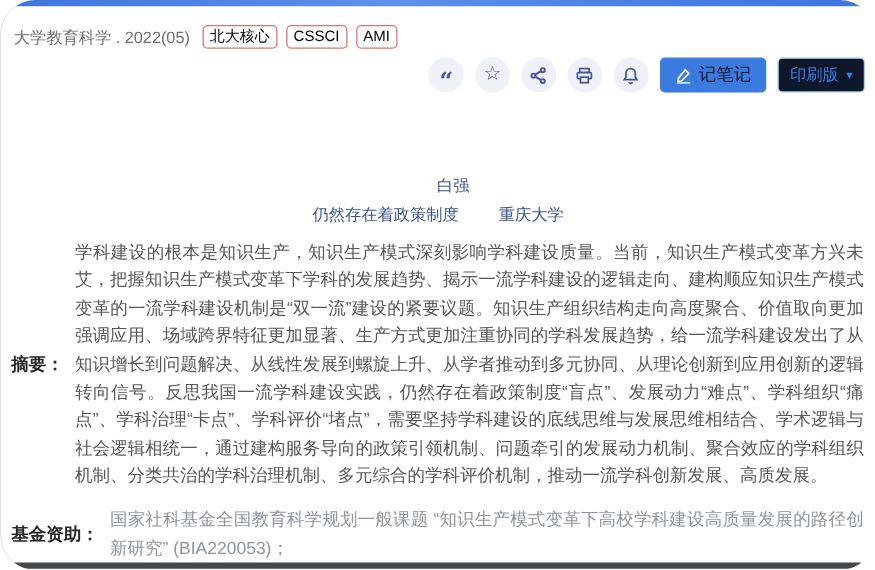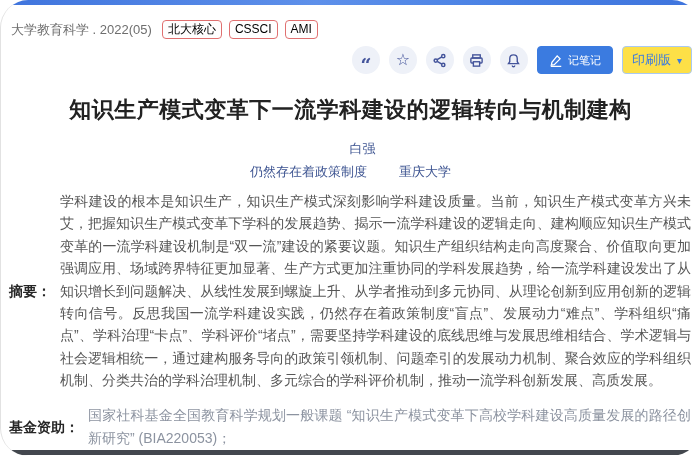--- a/index.html
+++ b/index.html
@@ -74,33 +74,33 @@
   .star-glyph {
     font-size: 16px;
     color: #44549b;
     line-height: 16px;
   }
   .note-btn {
     display: flex;
     align-items: center;
     gap: 5px;
     background: #3b7be0;
-    color: #ffffff;
+    color: #0f172a;
     border: 1px solid #3b7be0;
     border-radius: 4px;
-    font-size: 11px;
+    font-size: 14px;
     padding: 5px 11px;
     height: 28px;
     cursor: pointer;
   }
   .print-btn {
     display: flex;
     align-items: center;
     gap: 6px;
-    background: #fde047;
+    background: #0f172a;
     color: #3b7be0;
     border: 1px solid #a9c9f2;
     border-radius: 4px;
     font-size: 13px;
     padding: 5px 9px;
     height: 28px;
     cursor: pointer;
   }
   .caret { font-size: 10px; color: #3b7be0; }
   .title {
@@ -233,21 +233,20 @@
         </svg>
       </span>
       <span>记笔记</span>
     </button>
     <button class="print-btn">
       <span>印刷版</span>
       <span class="caret">▾</span>
     </button>
   </div>
 
-  <h1 class="title">知识生产模式变革下一流学科建设的逻辑转向与机制建构</h1>
 
   <div class="author-row">
     <span>白强</span>
   </div>
 
   <div class="affil-row">
     <span>仍然存在着政策制度</span>
     <span>重庆大学</span>
   </div>
 

